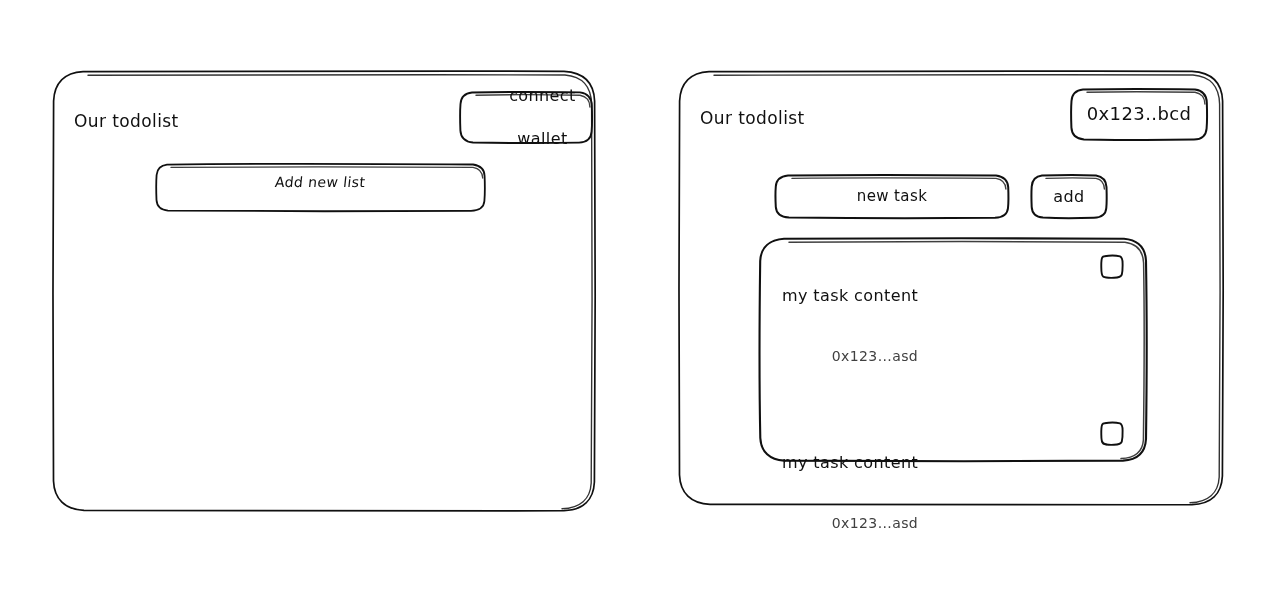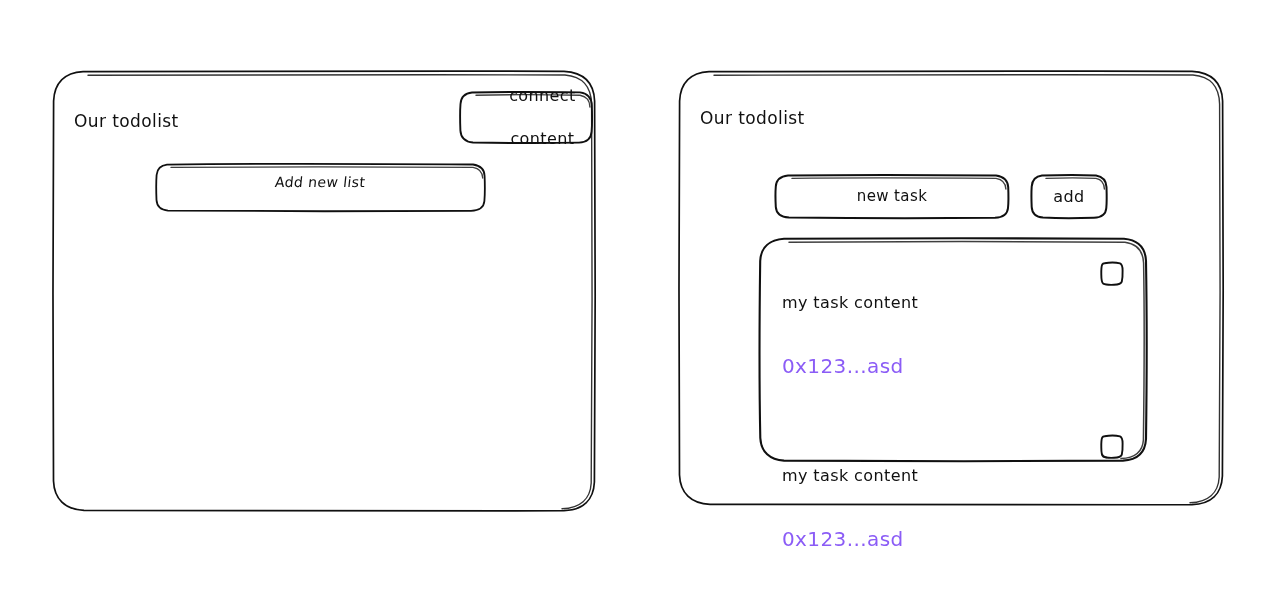--- a/index.html
+++ b/index.html
@@ -111,44 +111,45 @@
 
   
   .task-card {
     position: absolute;
     left: 80px; top: 167px; width: 390px; height: 226px;
     box-sizing: border-box;
   }
   .task-rows {
     position: absolute;
     left: 0; top: 0; right: 0; bottom: 0;
-    padding: 20px 0 0 0;
+    padding: 13px 0 0 0;
     z-index: 2;
+    text-align: right;
   }
   .task-row {
     position: relative;
     display: flex;
     align-items: flex-start;
     justify-content: space-between;
     padding: 0 24px 0 24px;
     margin-bottom: 16px;
   }
   .task-text { display: block; }
   .task-text .t-title {
     display: block;
     font-size: 16px;
     line-height: 1.0;
     margin-bottom: 7px;
     color: #101010;
   }
   .task-text .t-addr {
     display: block;
-    font-size: 20px;
+    font-size: 14px;
     line-height: 1.0;
-    color: #8b5cf6;
+    color: #404040;
   }
   .checkbox-wrap {
     position: relative;
     width: 24px;
     height: 26px;
     flex: 0 0 auto;
     margin-top: 4px;
   }
   .checkbox-wrap svg {
     position: absolute;
@@ -183,21 +184,21 @@
   <div class="box connect-wallet">
     <svg class="sketch-svg" viewBox="0 0 134 53" preserveAspectRatio="none">
       <path d="M13 1.5 C 45 0.7, 95 1.0, 121 1.4 C 129 2.6, 132.6 7, 132.8 14.5
                C 133.2 25, 133.0 36, 132.6 40.5 C 132.0 48, 128 51.4, 120 51.6
                C 92 52.2, 42 52.0, 14 51.5 C 6 50.8, 1.8 47, 1.4 39.5
                C 1.0 29, 1.1 18, 1.5 13 C 2.0 6, 6 2.2, 13 1.5 Z" stroke-width="1.9"></path>
       <path d="M17 4.2 C 50 3.4, 98 3.8, 121 4.2 C 128 5.6, 130.6 9, 130.9 16" stroke-width="1.4" opacity="0.8"></path>
     </svg>
     <span class="label hand">
       <span>connect</span><br>
-      <span>content</span>
+      <span>wallet</span>
     </span>
   </div>
 
   <div class="box add-new-list">
     <svg class="sketch-svg" viewBox="0 0 331 49" preserveAspectRatio="none">
       <path d="M12 1.6 C 90 0.6, 240 1.0, 318 1.5 C 326 2.6, 329.4 6.5, 329.6 13
                C 330.0 23, 329.8 33, 329.4 38 C 328.8 45, 324 47.6, 316 47.8
                C 230 48.5, 95 48.3, 13 47.6 C 5.6 47, 1.9 43.4, 1.5 37
                C 1.1 27, 1.2 17, 1.6 12 C 2.1 5.6, 5.6 2.3, 12 1.6 Z" stroke-width="1.8"></path>
       <path d="M16 4.4 C 95 3.6, 244 4.0, 318 4.4 C 325 5.6, 327.4 9, 327.7 15" stroke-width="1.3" opacity="0.8"></path>
@@ -213,20 +214,30 @@
     <path d="M31 1.6 C 120 0.4, 330 1.0, 514 1.3 C 533 2.4, 544 12, 544.6 31
              C 545.6 140, 545.2 296, 544.4 406 C 543.6 424, 533 434, 514 434.6
              C 330 435.5, 140 435.2, 32 434.4 C 13 433.6, 2.2 423, 1.5 405
              C 0.6 296, 1.0 140, 1.6 31 C 2.4 13, 12.5 2.6, 31 1.6 Z" stroke-width="1.7"></path>
     <path d="M36 5.2 C 130 4.0, 342 4.6, 515 5.0 C 532 6.6, 541 15, 541.6 34
              C 542.6 142, 542.0 298, 541.2 407 C 540.4 423, 530 432, 512 432.8" stroke-width="1.4" opacity="0.85"></path>
   </svg>
 
   <div class="panel-title hand">Our todolist</div>
 
+  <div class="box wallet-addr">
+    <svg class="sketch-svg" viewBox="0 0 138 53" preserveAspectRatio="none">
+      <path d="M13 1.5 C 46 0.7, 98 1.0, 125 1.4 C 133 2.6, 136.6 7, 136.8 14.5
+               C 137.2 25, 137.0 36, 136.6 40.5 C 136.0 48, 132 51.4, 124 51.6
+               C 94 52.2, 43 52.0, 14 51.5 C 6 50.8, 1.8 47, 1.4 39.5
+               C 1.0 29, 1.1 18, 1.5 13 C 2.0 6, 6 2.2, 13 1.5 Z" stroke-width="2.0"></path>
+      <path d="M17 4.2 C 52 3.4, 101 3.8, 125 4.2 C 132 5.6, 134.6 9, 134.9 16" stroke-width="1.4" opacity="0.8"></path>
+    </svg>
+    <span class="label hand">0x123..bcd</span>
+  </div>
 
   <div class="box new-task-input">
     <svg class="sketch-svg" viewBox="0 0 236 45" preserveAspectRatio="none">
       <path d="M14 1.6 C 75 0.7, 165 1.0, 222 1.5 C 230 2.6, 233.8 6.5, 234.2 13
                C 234.6 22, 234.4 30, 234.0 34 C 233.4 41, 229 43.5, 221 43.8
                C 160 44.4, 72 44.2, 15 43.6 C 7 43, 2.2 39.6, 1.8 33
                C 1.3 24, 1.4 17, 1.8 12.5 C 2.3 6, 7 2.3, 14 1.6 Z" stroke-width="2.0"></path>
       <path d="M18 4.4 C 80 3.6, 168 4.0, 222 4.4 C 229 5.6, 231.6 9, 231.9 15" stroke-width="1.4" opacity="0.8"></path>
     </svg>
     <span class="label hand" placeholder="new task">new task</span>

